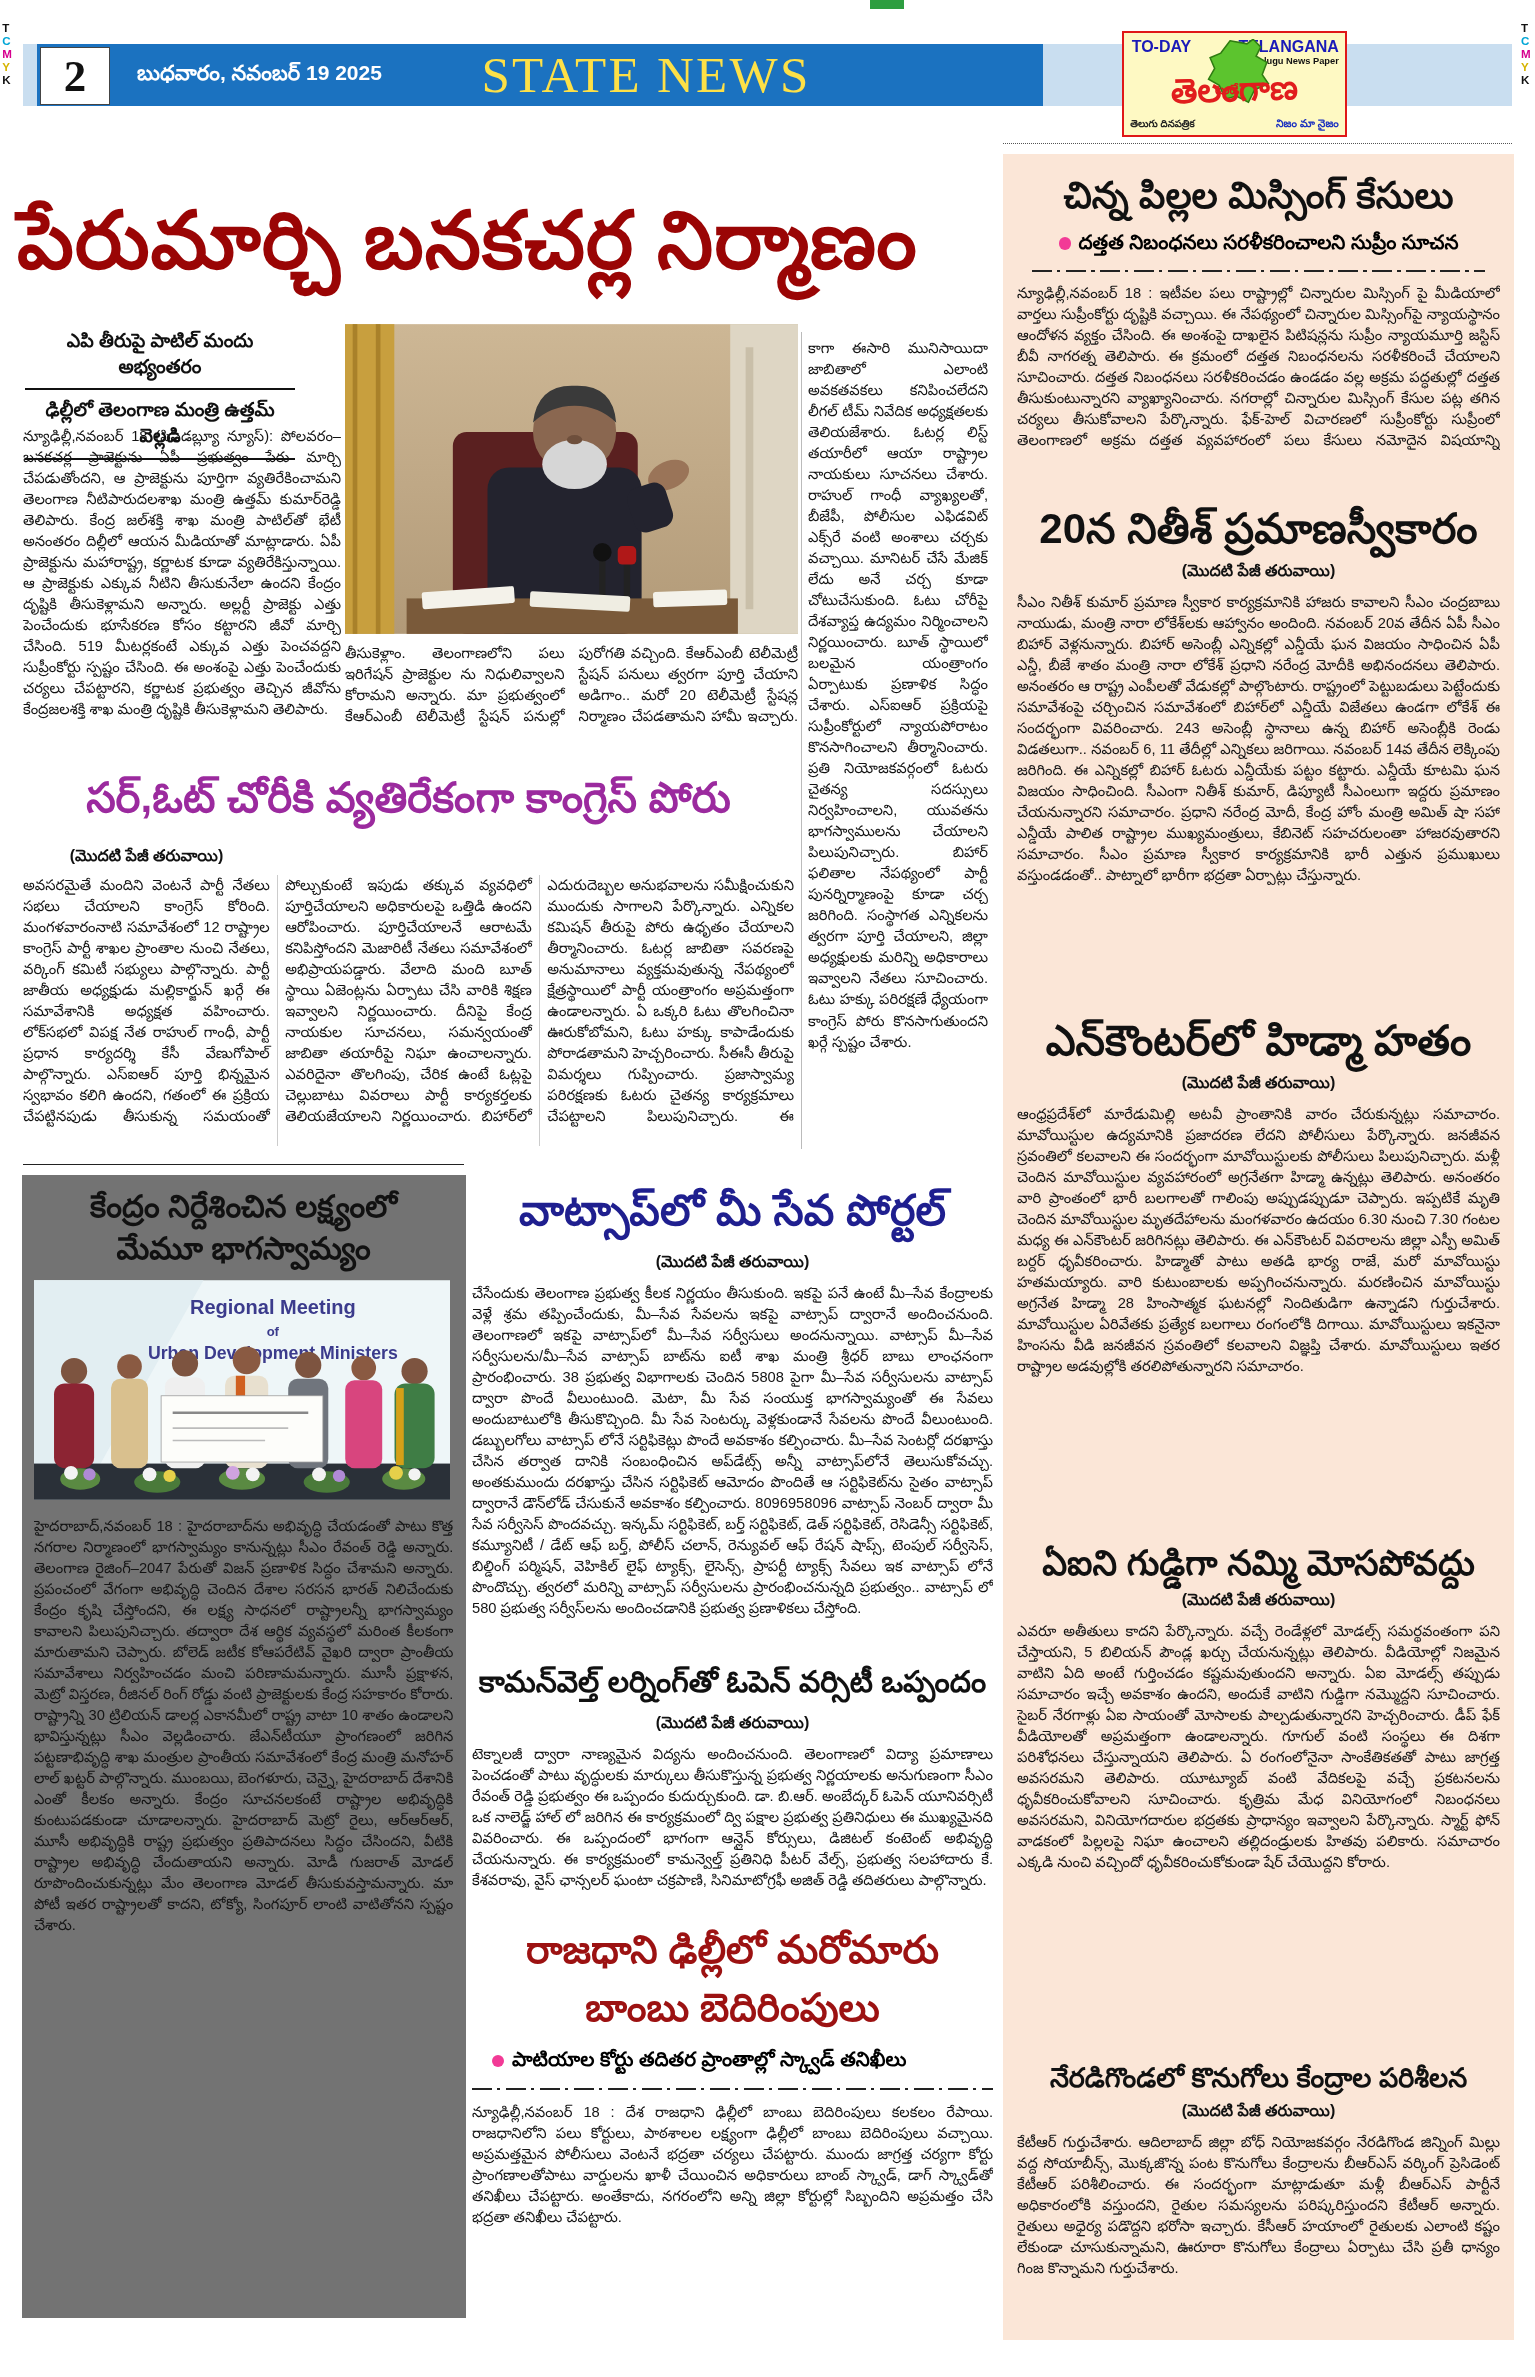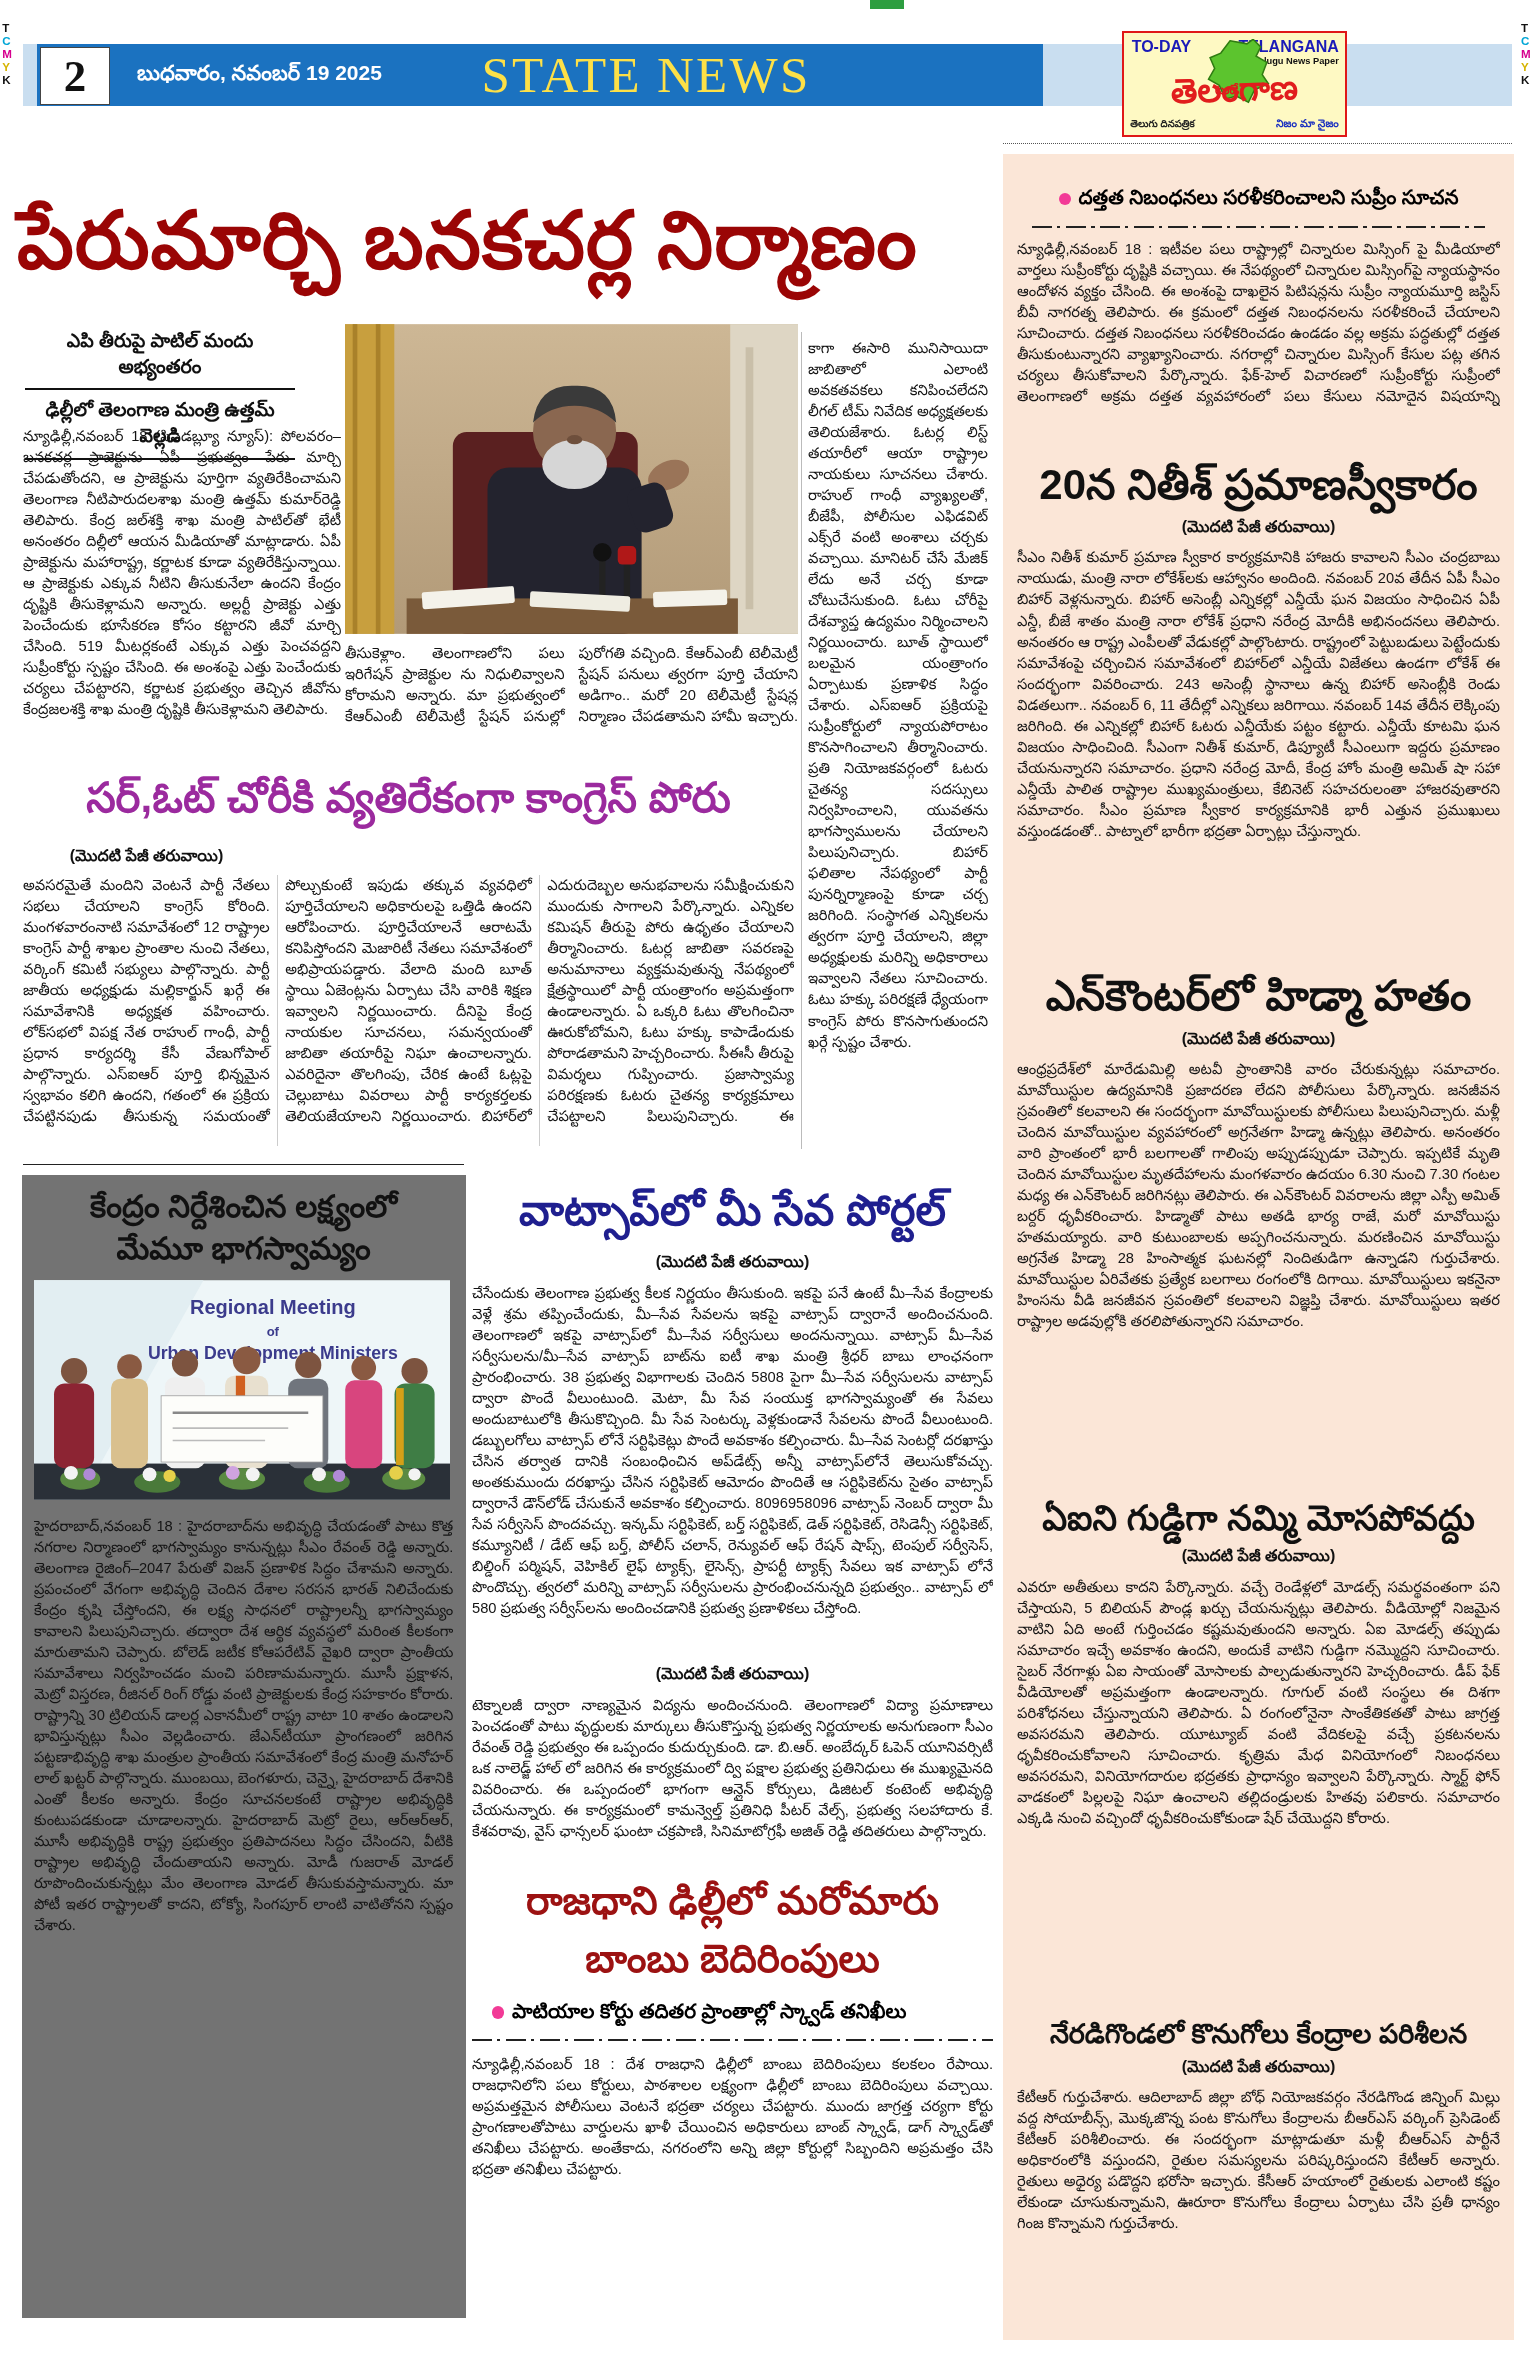--- a/index.html
+++ b/index.html
@@ -180,36 +180,40 @@
     <div class="body-text" style="height:780px;margin-top:12.3px;">హైదరాబాద్,నవంబర్ 18 :  హైదరాబాద్‌ను అభివృద్ధి చేయడంతో పాటు కొత్త నగరాల నిర్మాణంలో భాగస్వామ్యం కానున్నట్లు సీఎం రేవంత్ రెడ్డి అన్నారు. తెలంగాణ రైజింగ్–2047 పేరుతో విజన్ ప్రణాళిక సిద్ధం చేశామని అన్నారు. ప్రపంచంలో వేగంగా అభివృద్ధి చెందిన దేశాల సరసన భారత్ నిలిచేందుకు కేంద్రం కృషి చేస్తోందని, ఈ లక్ష్య సాధనలో రాష్ట్రాలన్నీ భాగస్వామ్యం కావాలని పిలుపునిచ్చారు. తద్వారా దేశ ఆర్థిక వ్యవస్థలో మరింత కీలకంగా మారుతామని చెప్పారు. బోలెడ్ జటీక కోఆపరేటివ్ వైఖరి ద్వారా ప్రాంతీయ సమావేశాలు నిర్వహించడం మంచి పరిణామమన్నారు. మూసీ ప్రక్షాళన, మెట్రో విస్తరణ, రీజినల్ రింగ్ రోడ్డు వంటి ప్రాజెక్టులకు కేంద్ర సహకారం కోరారు. రాష్ట్రాన్ని 30 ట్రిలియన్ డాలర్ల ఎకానమీలో రాష్ట్ర వాటా 10 శాతం ఉండాలని భావిస్తున్నట్లు సీఎం వెల్లడించారు. జేఎన్‌టీయూ ప్రాంగణంలో జరిగిన పట్టణాభివృద్ధి శాఖ మంత్రుల ప్రాంతీయ సమావేశంలో కేంద్ర మంత్రి మనోహర్ లాల్ ఖట్టర్ పాల్గొన్నారు. ముంబయి, బెంగళూరు, చెన్నై, హైదరాబాద్ దేశానికి ఎంతో కీలకం అన్నారు. కేంద్రం సూచనలకంటే రాష్ట్రాల అభివృద్ధికి కుంటుపడకుండా చూడాలన్నారు. హైదరాబాద్ మెట్రో రైలు, ఆర్ఆర్ఆర్, మూసీ అభివృద్ధికి రాష్ట్ర ప్రభుత్వం ప్రతిపాదనలు సిద్ధం చేసిందని, వీటికి రాష్ట్రాల అభివృద్ధి చేందుతాయని అన్నారు. మోడీ గుజరాత్ మోడల్ రూపొందించుకున్నట్లు మేం తెలంగాణ మోడల్ తీసుకువస్తామన్నారు. మా పోటీ ఇతర రాష్ట్రాలతో కాదని, టోక్యో, సింగపూర్ లాంటి వాటితోనని స్పష్టం చేశారు.</div>
   </div>
 
   <div class="abs" style="left:472px;top:1175px;width:521px;height:1169px;">
     <div class="centered" style="margin-top:10.8px;">
       <span style="font-size:43px;font-weight:800;color:#1f1f8f;white-space:nowrap;">వాట్సాప్‌లో మీ సేవ పోర్టల్</span>
     </div>
     <div class="continued">(మొదటి పేజీ తరువాయి)</div>
     <div class="body-text" style="height:362px;margin-bottom:20px;">చేసేందుకు తెలంగాణ ప్రభుత్వ కీలక నిర్ణయం తీసుకుంది. ఇకపై పనే ఉంటే మీ–సేవ కేంద్రాలకు వెళ్లే శ్రమ తప్పించేందుకు, మీ–సేవ సేవలను ఇకపై వాట్సాప్ ద్వారానే అందించనుంది. తెలంగాణలో ఇకపై వాట్సాప్‌లో మీ–సేవ సర్వీసులు అందనున్నాయి. వాట్సాప్ మీ–సేవ సర్వీసులను/మీ–సేవ వాట్సాప్ బాట్‌ను ఐటీ శాఖ మంత్రి శ్రీధర్ బాబు లాంఛనంగా ప్రారంభించారు. 38 ప్రభుత్వ విభాగాలకు చెందిన 5808 పైగా మీ–సేవ సర్వీసులను వాట్సాప్ ద్వారా పొందే వీలుంటుంది. మెటా, మీ సేవ సంయుక్త భాగస్వామ్యంతో ఈ సేవలు అందుబాటులోకి తీసుకొచ్చింది. మీ సేవ సెంటర్కు వెళ్లకుండానే సేవలను పొందే వీలుంటుంది. డబ్బులగోలు వాట్సాప్ లోనే సర్టిఫికెట్లు పొందే అవకాశం కల్పించారు. మీ–సేవ సెంటర్లో దరఖాస్తు చేసిన తర్వాత దానికి సంబంధించిన అప్‌డేట్స్ అన్నీ వాట్సాప్‌లోనే తెలుసుకోవచ్చు. అంతకుముందు దరఖాస్తు చేసిన సర్టిఫికెట్ ఆమోదం పొందితే ఆ సర్టిఫికెట్‌ను సైతం వాట్సాప్ ద్వారానే డౌన్‌లోడ్ చేసుకునే అవకాశం కల్పించారు. 8096958096 వాట్సాప్ నెంబర్ ద్వారా మీ సేవ సర్వీసెస్ పొందవచ్చు. ఇన్కమ్ సర్టిఫికెట్, బర్త్ సర్టిఫికెట్, డెత్ సర్టిఫికెట్, రెసిడెన్సీ సర్టిఫికెట్, కమ్యూనిటీ / డేట్ ఆఫ్ బర్త్, పోలీస్ చలాన్, రెన్యువల్ ఆఫ్ రేషన్ షాప్స్, టెంపుల్ సర్వీసెస్, బిల్డింగ్ పర్మిషన్, వెహికిల్ లైఫ్ ట్యాక్స్, లైసెన్స్, ప్రాపర్టీ ట్యాక్స్ సేవలు ఇక వాట్సాప్ లోనే పొందొచ్చు. త్వరలో మరిన్ని వాట్సాప్ సర్వీసులను ప్రారంభించనున్నది ప్రభుత్వం.. వాట్సాప్ లో 580 ప్రభుత్వ సర్వీస్‌లను అందించడానికి ప్రభుత్వ ప్రణాళికలు చేస్తోంది.</div>
 
+    <div class="centered">
+      <span style="font-size:30px;font-weight:800;color:#111;white-space:nowrap;">కామన్‌వెల్త్ లర్నింగ్‌తో ఓపెన్ వర్సిటీ ఒప్పందం</span>
+    </div>
     <div class="continued">(మొదటి పేజీ తరువాయి)</div>
     <div class="body-text" style="height:154px;margin-bottom:23px;">టెక్నాలజీ ద్వారా నాణ్యమైన విద్యను అందించనుంది. తెలంగాణలో విద్యా ప్రమాణాలు పెంచడంతో పాటు వృద్ధులకు మార్కులు తీసుకొస్తున్న ప్రభుత్వ నిర్ణయాలకు అనుగుణంగా సీఎం రేవంత్ రెడ్డి ప్రభుత్వం ఈ ఒప్పందం కుదుర్చుకుంది. డా. బి.ఆర్. అంబేద్కర్ ఓపెన్ యూనివర్సిటీ ఒక నాలెడ్జ్ హాల్ లో జరిగిన ఈ కార్యక్రమంలో ద్వి పక్షాల ప్రభుత్వ ప్రతినిధులు ఈ ముఖ్యమైనది వివరించారు. ఈ ఒప్పందంలో భాగంగా ఆన్లైన్ కోర్సులు, డిజిటల్ కంటెంట్ అభివృద్ధి చేయనున్నారు. ఈ కార్యక్రమంలో కామన్వెల్త్ ప్రతినిధి పీటర్ వేల్స్, ప్రభుత్వ సలహాదారు కే. కేశవరావు, వైస్ ఛాన్సలర్ ఘంటా చక్రపాణి, సినిమాటోగ్రఫీ అజిత్ రెడ్డి తదితరులు పాల్గొన్నారు.</div>
 
     <div class="centered" style="font-size:39px;font-weight:800;color:#9c1212;line-height:1.5;">
       <div>రాజధాని ఢిల్లీలో మరోమారు</div>
       <div>బాంబు బెదిరింపులు</div>
     </div>
     <div class="subhead-row" style="margin-top:10.8px;text-align:left;padding-left:20px;">
       <span class="pink-dot"></span><span>పాటియాల కోర్టు తదితర ప్రాంతాల్లో స్క్వాడ్ తనిఖీలు</span>
     </div>
     <div class="dashdot" style="margin:9.3px 0 12.3px;"></div>
     <div class="body-text" style="height:185px;">న్యూఢిల్లీ,నవంబర్ 18 :  దేశ రాజధాని ఢిల్లీలో బాంబు బెదిరింపులు కలకలం రేపాయి. రాజధానిలోని పలు కోర్టులు, పాఠశాలల లక్ష్యంగా ఢిల్లీలో బాంబు బెదిరింపులు వచ్చాయి. అప్రమత్తమైన పోలీసులు వెంటనే భద్రతా చర్యలు చేపట్టారు. ముందు జాగ్రత్త చర్యగా కోర్టు ప్రాంగణాలతోపాటు వార్డులను ఖాళీ చేయించిన అధికారులు బాంబ్ స్క్వాడ్, డాగ్ స్క్వాడ్‌తో తనిఖీలు చేపట్టారు. అంతేకాదు, నగరంలోని అన్ని జిల్లా కోర్టుల్లో సిబ్బందిని అప్రమత్తం చేసి భద్రతా తనిఖీలు చేపట్టారు.</div>
   </div>
 
   <div class="abs" style="left:1003px;top:154px;width:511px;height:2186px;background:#fbe6d7;box-sizing:border-box;padding:20px 14px 7.7px;">
 
+    <div class="h-right" style="font-size:37px;">చిన్న పిల్లల మిస్సింగ్ కేసులు</div>
     <div class="subhead-row" style="margin-top:12.3px;">
       <span class="pink-dot"></span><span>దత్తత నిబంధనలు సరళీకరించాలని సుప్రీం సూచన</span>
     </div>
     <div class="dashdot" style="margin:9.3px 15.4px 10.8px;"></div>
     <div class="body-text" style="height:167px;">న్యూఢిల్లీ,నవంబర్ 18 :  ఇటీవల పలు రాష్ట్రాల్లో చిన్నారుల మిస్సింగ్ పై మీడియాలో వార్తలు సుప్రీంకోర్టు దృష్టికి వచ్చాయి. ఈ నేపథ్యంలో చిన్నారుల మిస్సింగ్‌పై న్యాయస్థానం ఆందోళన వ్యక్తం చేసింది. ఈ అంశంపై దాఖలైన పిటిషన్లను సుప్రీం న్యాయమూర్తి జస్టిస్ బీవీ నాగరత్న తెలిపారు. ఈ క్రమంలో దత్తత నిబంధనలను సరళీకరించే చేయాలని సూచించారు. దత్తత నిబంధనలు సరళీకరించడం ఉండడం వల్ల అక్రమ పద్ధతుల్లో దత్తత తీసుకుంటున్నారని వ్యాఖ్యానించారు. నగరాల్లో చిన్నారుల మిస్సింగ్ కేసుల పట్ల తగిన చర్యలు తీసుకోవాలని పేర్కొన్నారు. ఫేక్-హెల్ విచారణలో సుప్రీంకోర్టు సుప్రీంలో తెలంగాణలో అక్రమ దత్తత వ్యవహారంలో పలు కేసులు నమోదైన విషయాన్ని న్యాయస్థానం గుర్తుచేసింది.</div>
 
     <div class="h-right" style="font-size:42px;margin-top:54px;">20న నితీశ్ ప్రమాణస్వీకారం</div>
     <div class="continued">(మొదటి పేజీ తరువాయి)</div>
     <div class="body-text" style="height:379px;">సీఎం నితీశ్ కుమార్ ప్రమాణ స్వీకార కార్యక్రమానికి హాజరు కావాలని సీఎం చంద్రబాబు నాయుడు, మంత్రి నారా లోకేశ్‌లకు ఆహ్వానం అందింది. నవంబర్ 20వ తేదీన ఏపీ సీఎం బిహార్ వెళ్లనున్నారు. బిహార్ అసెంబ్లీ ఎన్నికల్లో ఎన్డీయే ఘన విజయం సాధించిన ఏపీ ఎన్డీ, బీజే శాతం మంత్రి నారా లోకేశ్ ప్రధాని నరేంద్ర మోదీకి అభినందనలు తెలిపారు. అనంతరం ఆ రాష్ట్ర ఎంపీలతో వేడుకల్లో పాల్గొంటారు. రాష్ట్రంలో పెట్టుబడులు పెట్టేందుకు సమావేశంపై చర్చించిన సమావేశంలో బిహార్‌లో ఎన్డీయే విజేతలు ఉండగా లోకేశ్ ఈ సందర్భంగా వివరించారు. 243 అసెంబ్లీ స్థానాలు ఉన్న బిహార్ అసెంబ్లీకి రెండు విడతలుగా.. నవంబర్ 6, 11 తేదీల్లో ఎన్నికలు జరిగాయి. నవంబర్ 14వ తేదీన లెక్కింపు జరిగింది. ఈ ఎన్నికల్లో బిహార్ ఓటరు ఎన్డీయేకు పట్టం కట్టారు. ఎన్డీయే కూటమి ఘన విజయం సాధించింది. సీఎంగా నితీశ్ కుమార్, డిప్యూటీ సీఎంలుగా ఇద్దరు ప్రమాణం చేయనున్నారని సమాచారం. ప్రధాని నరేంద్ర మోదీ, కేంద్ర హోం మంత్రి అమిత్ షా సహా ఎన్డీయే పాలిత రాష్ట్రాల ముఖ్యమంత్రులు, కేబినెట్ సహచరులంతా హాజరవుతారని సమాచారం. సీఎం ప్రమాణ స్వీకార కార్యక్రమానికి భారీ ఎత్తున ప్రముఖులు వస్తుండడంతో.. పాట్నాలో భారీగా భద్రతా ఏర్పాట్లు చేస్తున్నారు.</div>
 

